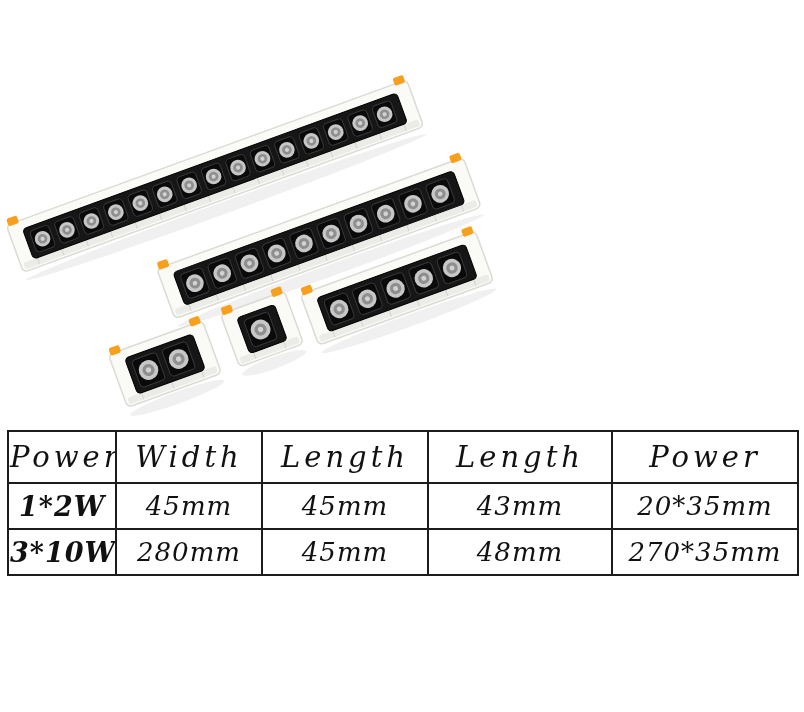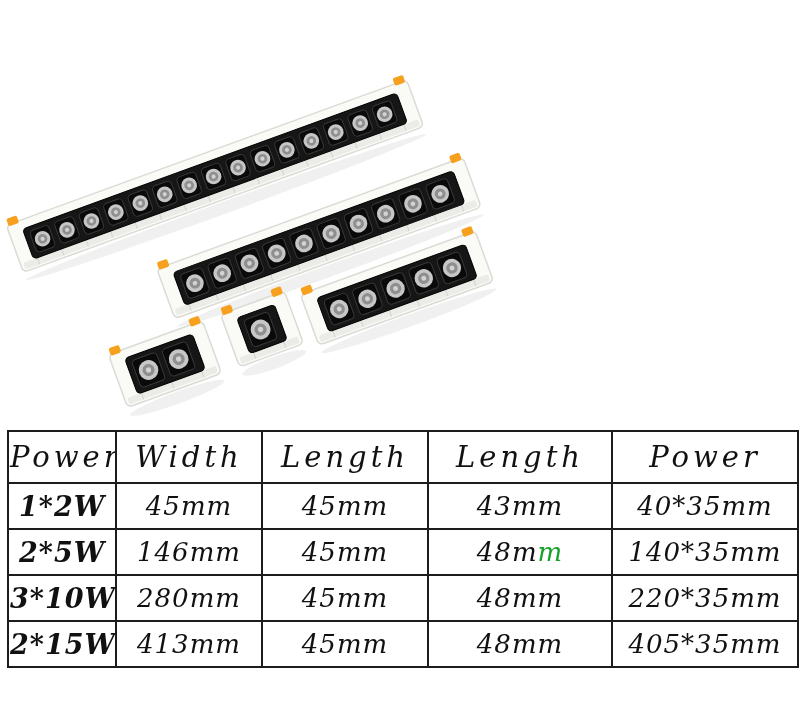--- a/index.html
+++ b/index.html
@@ -326,39 +326,25 @@
           <th>Length</th>
           <th>Power</th>
         </tr>
     </thead>
     <tbody id="spec-body">
         <tr>
           <td class="power">1*2W</td>
           <td>45mm</td>
           <td>45mm</td>
           <td>43mm</td>
-          <td>40*35mm</td>
-        </tr>
-        <tr>
-          <td class="power">2*5W</td>
-          <td>146mm</td>
-          <td>45mm</td>
-          <td><span>48m</span><span class="green-m" style="color: rgb(24, 162, 44);">m</span></td>
-          <td>140*35mm</td>
+          <td>20*35mm</td>
         </tr>
         <tr>
           <td class="power">3*10W</td>
           <td>280mm</td>
           <td>45mm</td>
           <td>48mm</td>
-          <td>220*35mm</td>
-        </tr>
-        <tr>
-          <td class="power">2*15W</td>
-          <td>413mm</td>
-          <td>45mm</td>
-          <td>48mm</td>
-          <td>405*35mm</td>
+          <td>270*35mm</td>
         </tr>
       </tbody>
   </table>
 
 </div>
 
 </body></html>

